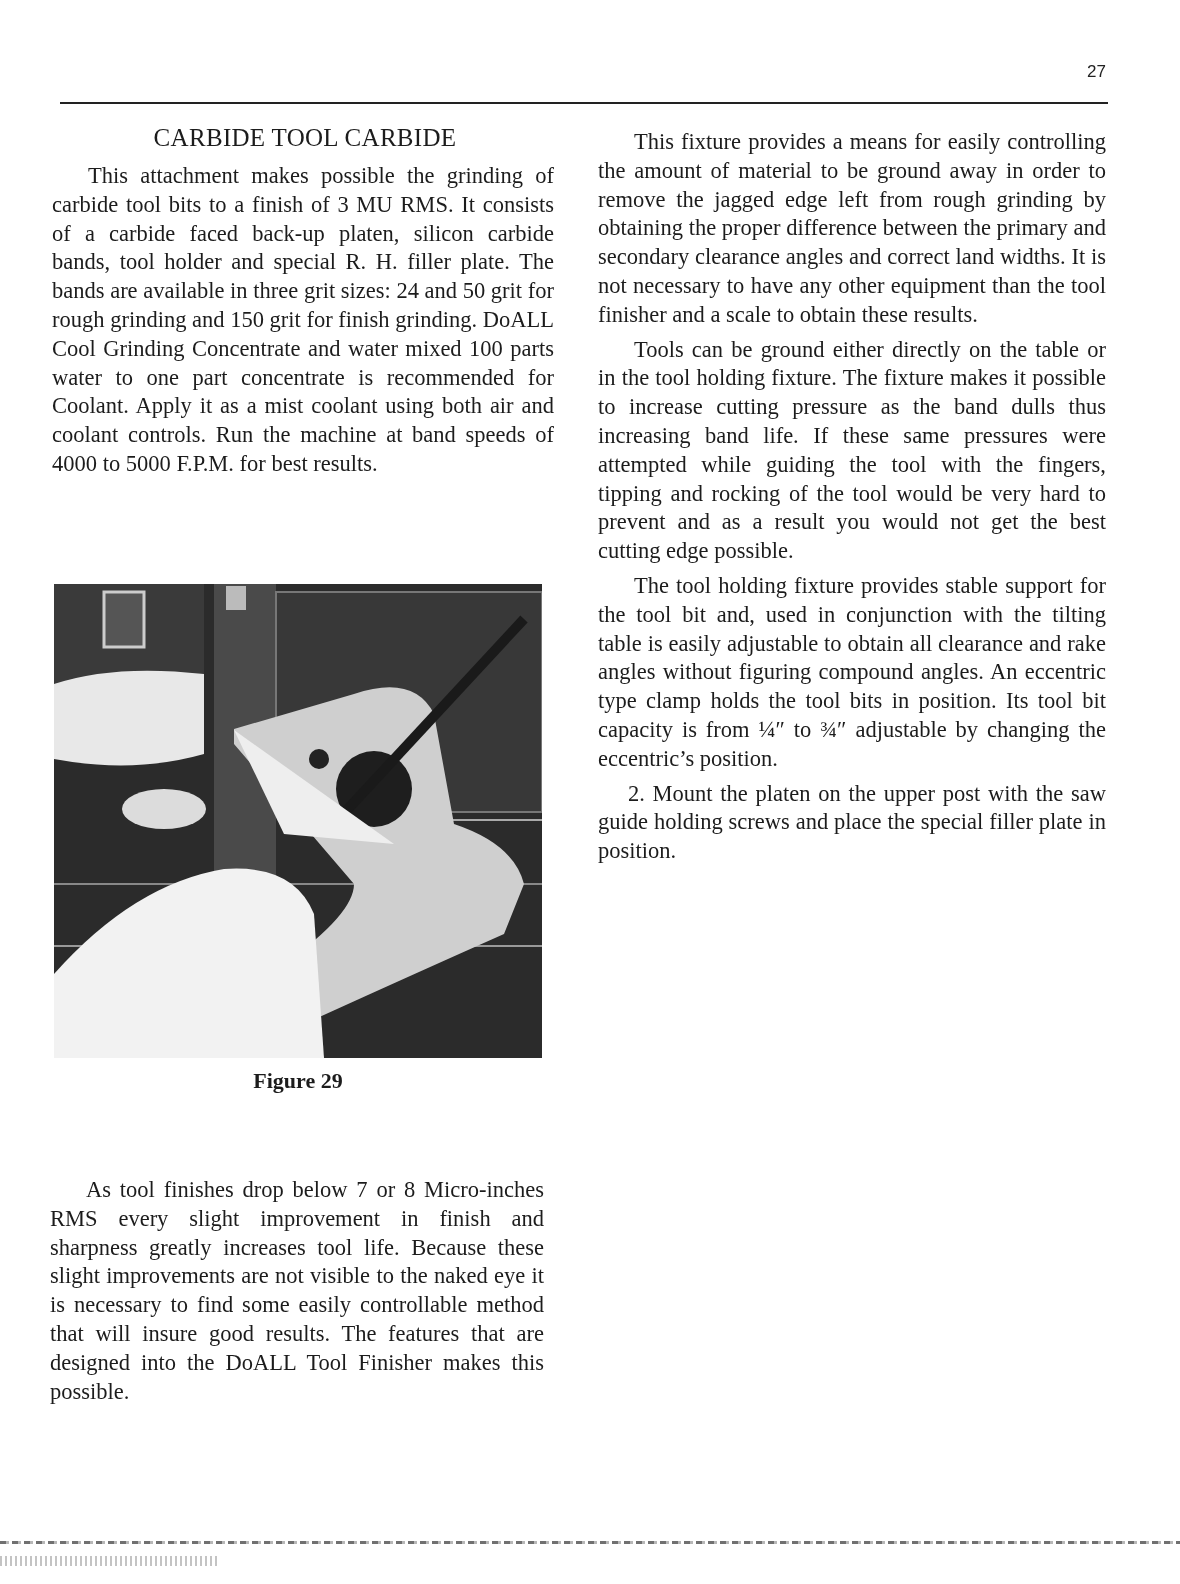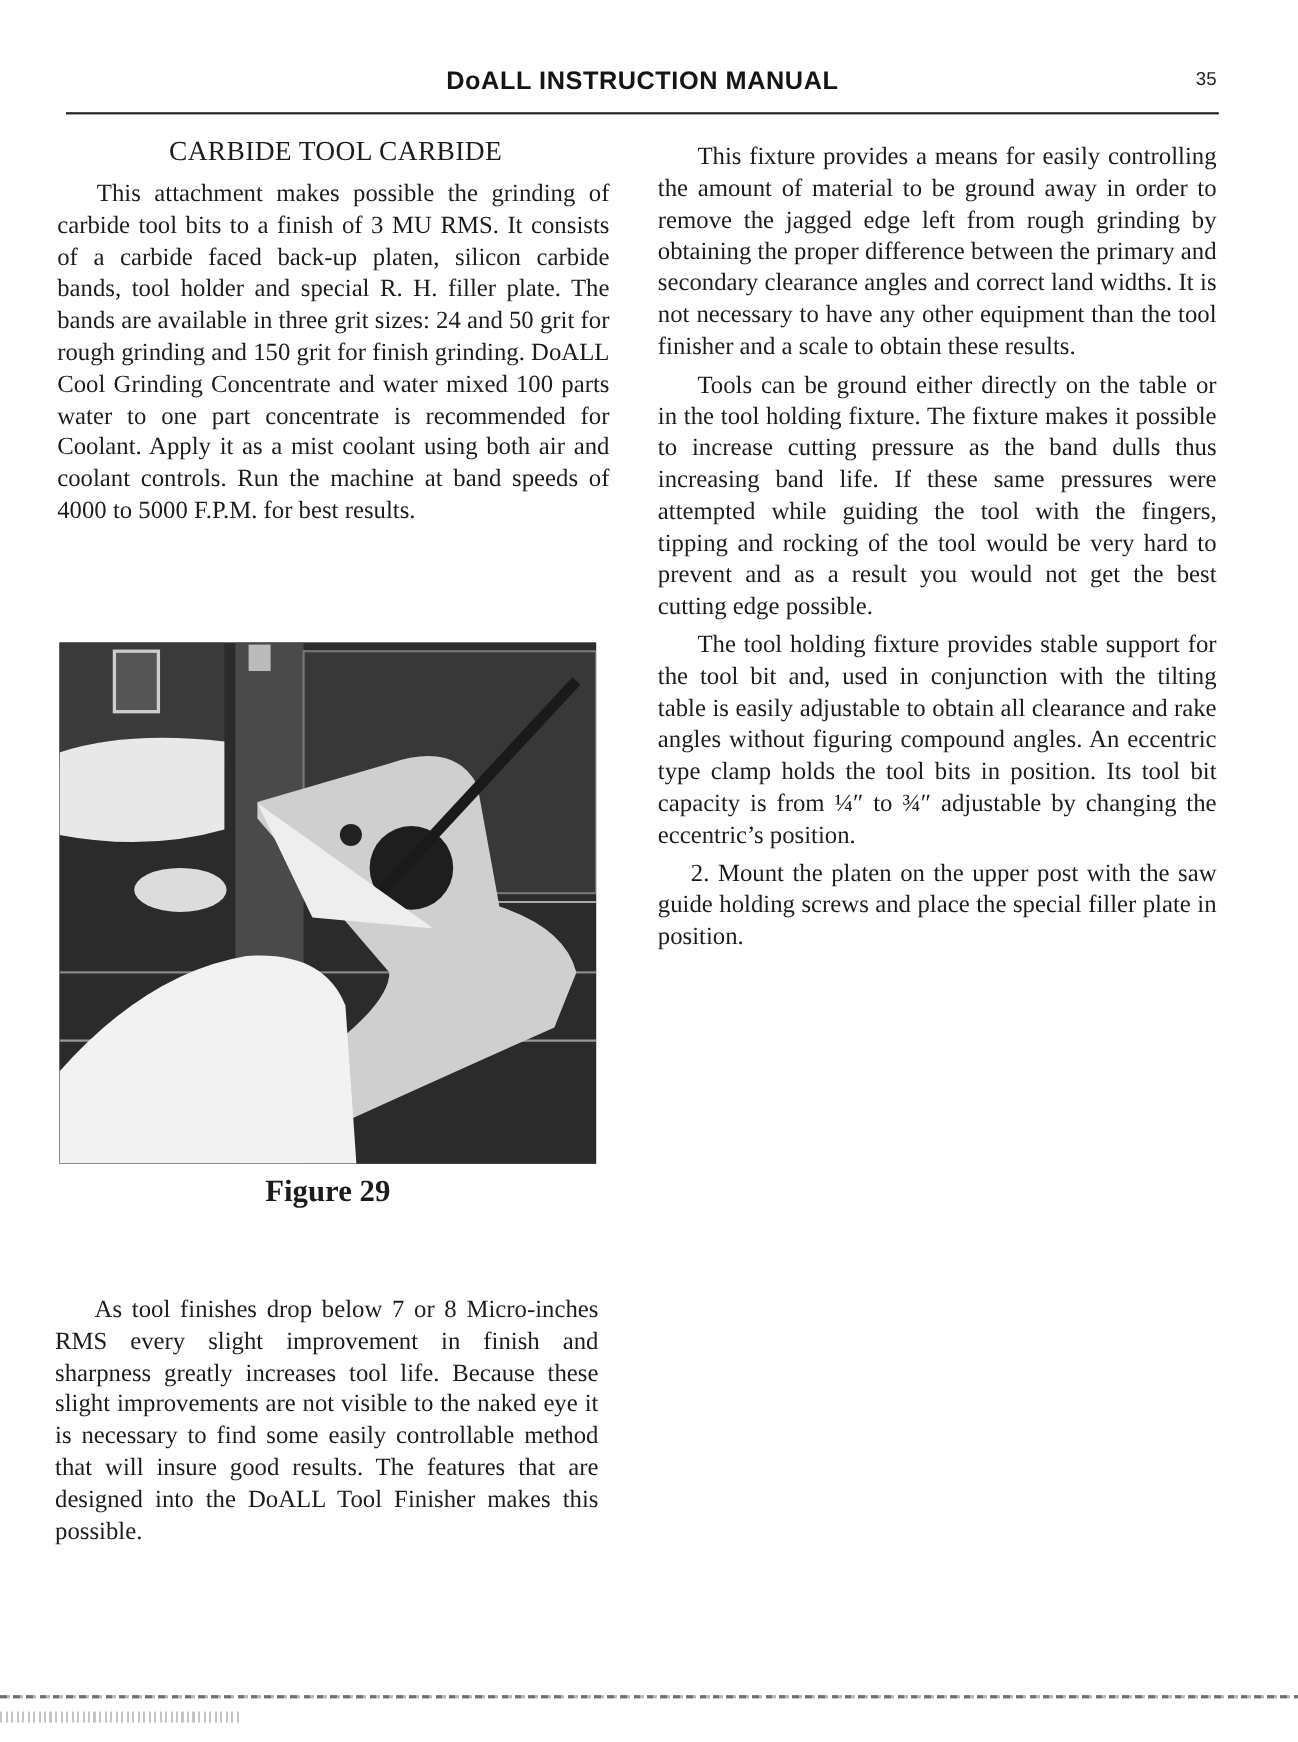--- a/index.html
+++ b/index.html
@@ -32,21 +32,21 @@
     margin: 0 0 6px 0; font-size: 22.5px; line-height: 28.8px; text-align: justify;
     text-indent: 36px; hyphens: manual;
   }
   .figure {
     position: absolute; left: 54px; top: 584px; width: 488px; height: 474px;
     background: #2a2a2a; overflow: hidden;
   }
   .figure svg { display: block; }
   .figure-caption {
     position: absolute; left: 54px; width: 488px; top: 1068px; text-align: center;
-    font-size: 28px; font-weight: bold;
+    font-size: 22px; font-weight: bold;
   }
   .col-left-lower { left: 50px; top: 1176px; width: 494px; }
   .installation-heading {
     font-size: 21px; font-weight: bold; margin: 18px 0 6px 0;
   }
   .list-item p { text-indent: 30px; }
   .footer-scan {
     position: absolute; left: 0; top: 1541px; width: 1180px; height: 3px;
     background: repeating-linear-gradient(90deg, #333 0 6px, #999 6px 9px, #fff 9px 12px);
     opacity: 0.7;
@@ -54,22 +54,21 @@
   .footer-scan2 {
     position: absolute; left: 0; top: 1556px; width: 220px; height: 10px;
     background: repeating-linear-gradient(90deg, #555 0 2px, #fff 2px 5px);
     opacity: 0.35;
   }
 </style>
 </head>
 <body>
 
 <div class="header">
-  <div class="header-title">DoALL INSTRUCTION MANUAL</div>
-  <div class="page-number">35</div>
+  <div class="page-number">27</div>
 </div>
 <div class="header-rule"></div>
 
 <div class="col col-left">
   <div class="section-title">CARBIDE TOOL CARBIDE</div>
   <p>This attachment makes possible the grinding of carbide tool bits to a finish of 3 MU RMS. It consists of a carbide faced back-up platen, silicon carbide bands, tool holder and special R. H. filler plate. The bands are available in three grit sizes: 24 and 50 grit for rough grinding and 150 grit for finish grinding. DoALL Cool Grinding Concentrate and water mixed 100 parts water to one part concentrate is recommended for Coolant. Apply it as a mist coolant using both air and coolant controls. Run the machine at band speeds of 4000 to 5000 F.P.M. for best results.</p>
 </div>
 
 <div class="figure">
   <svg width="488" height="474" viewBox="0 0 488 474">

